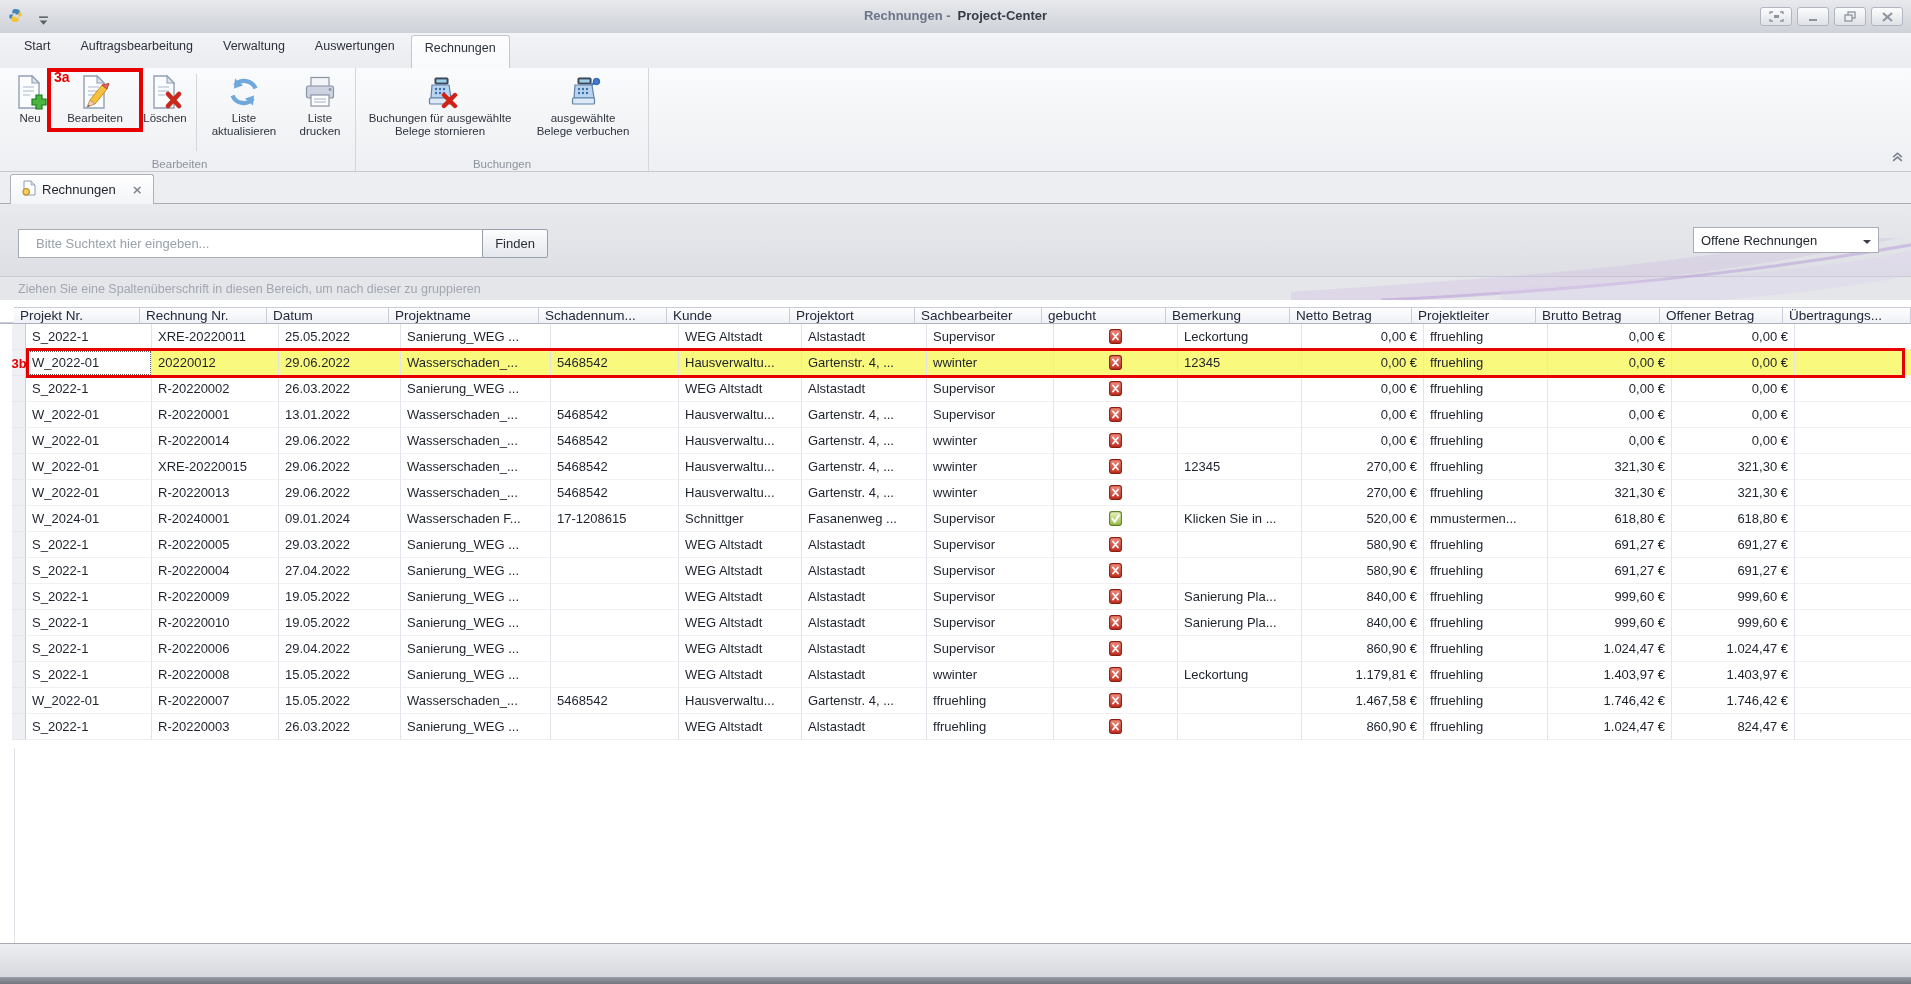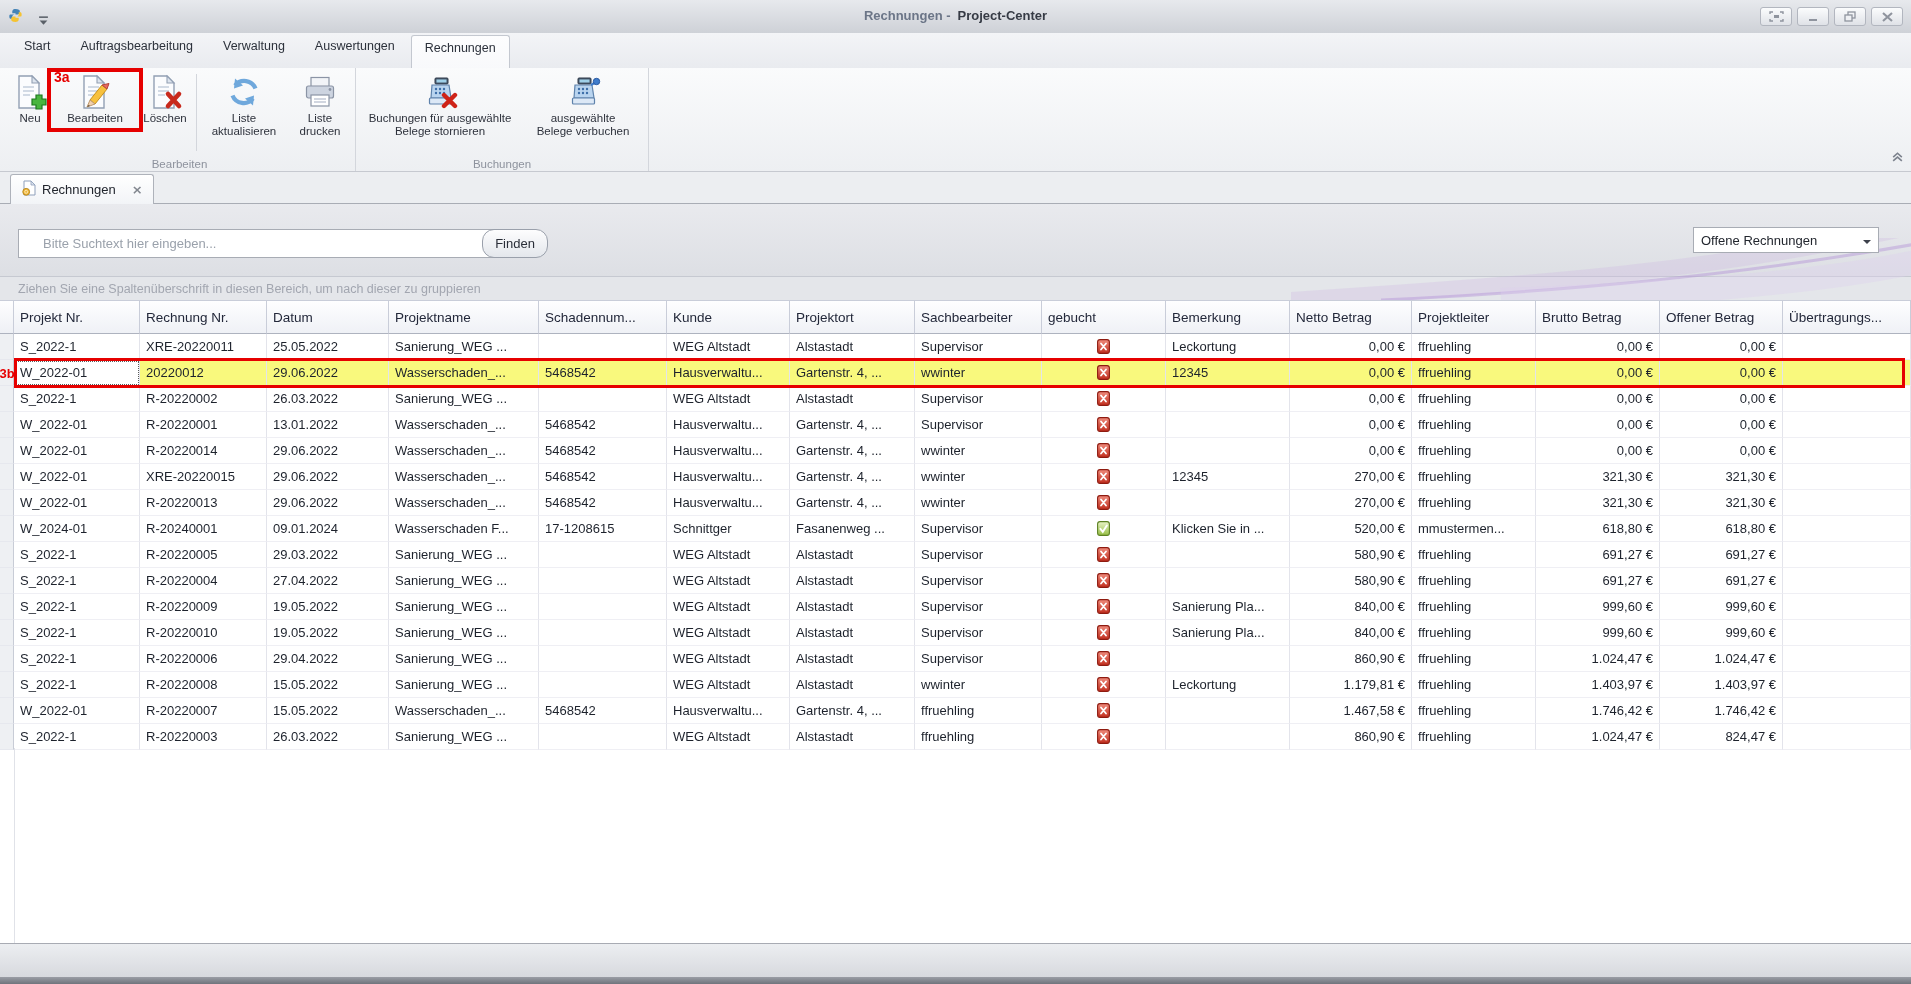--- a/index.html
+++ b/index.html
@@ -47,47 +47,47 @@
     border-bottom:1px solid #a9adb5;display:flex;align-items:flex-end;padding-left:10px;box-sizing:border-box;}
   .dtab{height:29px;background:linear-gradient(#ffffff,#f2f4f7);border:1px solid #aeb2ba;border-bottom:none;
     border-radius:3px 3px 0 0;display:flex;align-items:center;gap:6px;padding:0 10px;
     font-size:13px;color:#22262e;position:relative;top:1px;cursor:pointer;}
   .dclose{color:#82878f;font-weight:bold;font-size:13px;margin-left:10px;font-family:"DejaVu Sans",sans-serif;}
 
   
   .searchpanel{position:absolute;top:204px;left:0;right:0;height:73px;
     background:linear-gradient(#e9eaee,#dddfe4);border-bottom:1px solid #c6c9d1;box-sizing:border-box;}
   .searchinput{position:absolute;left:18px;top:25px;width:490px;height:29px;box-sizing:border-box;
-    border:1px solid #a8acb4;padding:0 24px;font-size:13px;color:#333;background:#fff;
+    border:1px solid #a8acb4;padding:0 17px;font-size:13px;color:#333;background:#fff;
     font-family:"Liberation Sans",sans-serif;}
   .searchinput::placeholder{color:#9aa1ab;}
   .findbtn{position:absolute;left:482px;top:25px;width:66px;height:29px;
-    background:linear-gradient(#fdfdfe,#e4e7ec);border:1px solid #9aa0ab;border-radius:12px;
+    background:linear-gradient(#fdfdfe,#e4e7ec);border:1px solid #9aa0ab;border-radius:2px;
     font-size:13px;color:#2a2e38;font-family:"Liberation Sans",sans-serif;cursor:pointer;}
   .combo{position:absolute;right:32px;top:23px;width:186px;height:26px;box-sizing:border-box;background:#fff;
     border:1px solid #a8acb4;display:flex;align-items:center;justify-content:space-between;
     padding:0 7px;font-size:13px;color:#22262e;z-index:4;cursor:pointer;}
   .carrow{width:0;height:0;border:4px solid transparent;border-top-color:#3c414b;margin-top:7px;}
 
   
   .groupbar{position:absolute;top:277px;left:0;right:0;height:23px;background:#e4e6ea;
     display:flex;align-items:center;padding-left:18px;box-sizing:border-box;}
   .groupbar span{font-size:12.5px;color:#a2a6b0;position:relative;z-index:3;}
   .swirl{position:absolute;right:0;top:238px;width:620px;height:62px;z-index:2;pointer-events:none;}
 
   
   .grid{position:absolute;top:300px;left:0;right:0;bottom:40px;background:#fff;overflow:hidden;}
-  .ghead{display:flex;height:34px;}
+  .ghead{display:flex;height:24px;align-items:flex-end;}
   .hgut{flex:0 0 14px;box-sizing:border-box;background:linear-gradient(#fefeff,#eef0f5);
     border:1px solid #c9cdd9;border-left:none;border-bottom-color:#aeb3bf;}
   .hcell{box-sizing:border-box;border-right:1px solid #c9cdd9;border-top:1px solid #c9cdd9;
     border-bottom:1px solid #aeb3bf;background:linear-gradient(#fefeff,#eff1f6);
     display:flex;align-items:center;padding:0 6px;color:#23283a;font-size:13.5px;
     overflow:hidden;white-space:nowrap;cursor:pointer;}
-  .grow{display:flex;height:26px;position:relative;background:#fff;}
+  .grow{display:flex;height:26px;position:relative;background:#fff;margin-left:12px;}
   .gcell{flex:0 0 14px;box-sizing:border-box;background:#eef0f3;
     border-right:1px solid #c8ccd6;border-bottom:1px solid #e6e8ee;}
   .cell{box-sizing:border-box;border-right:1px solid #e3e4eb;border-bottom:1px solid #efeff4;
     display:flex;align-items:center;padding:0 6px;font-size:13px;color:#1d222c;
     overflow:hidden;white-space:nowrap;}
   .cell.right{justify-content:flex-end;}
   .cell.center{justify-content:center;}
   .grow.highlight{background:#f9f97d;}
   .grow.highlight::after{content:"";position:absolute;left:14px;right:6px;top:-2px;bottom:-2px;
     border:3px solid #e60000;z-index:6;pointer-events:none;}

